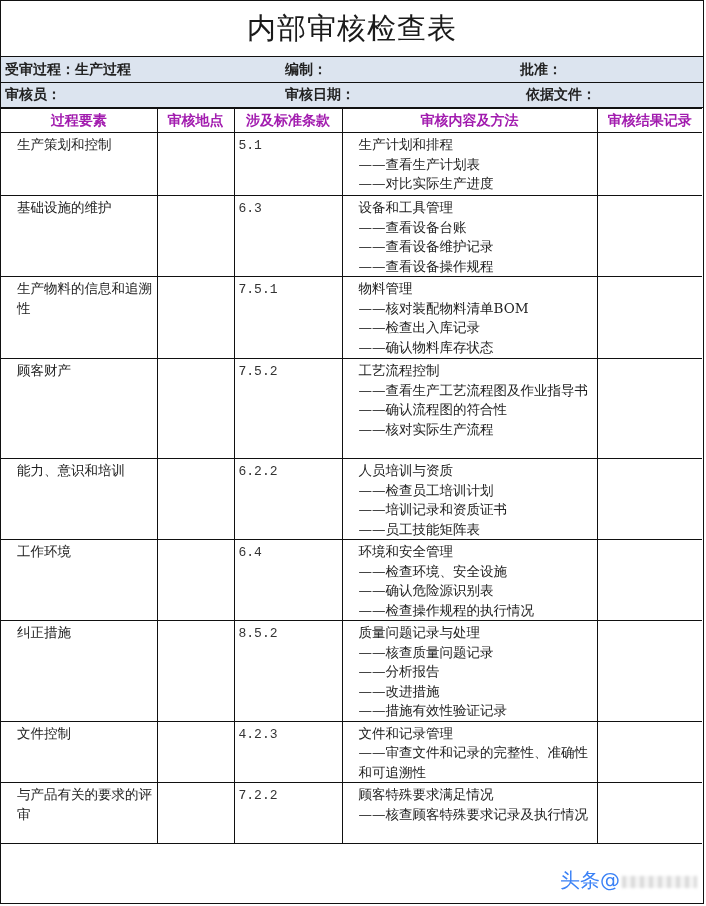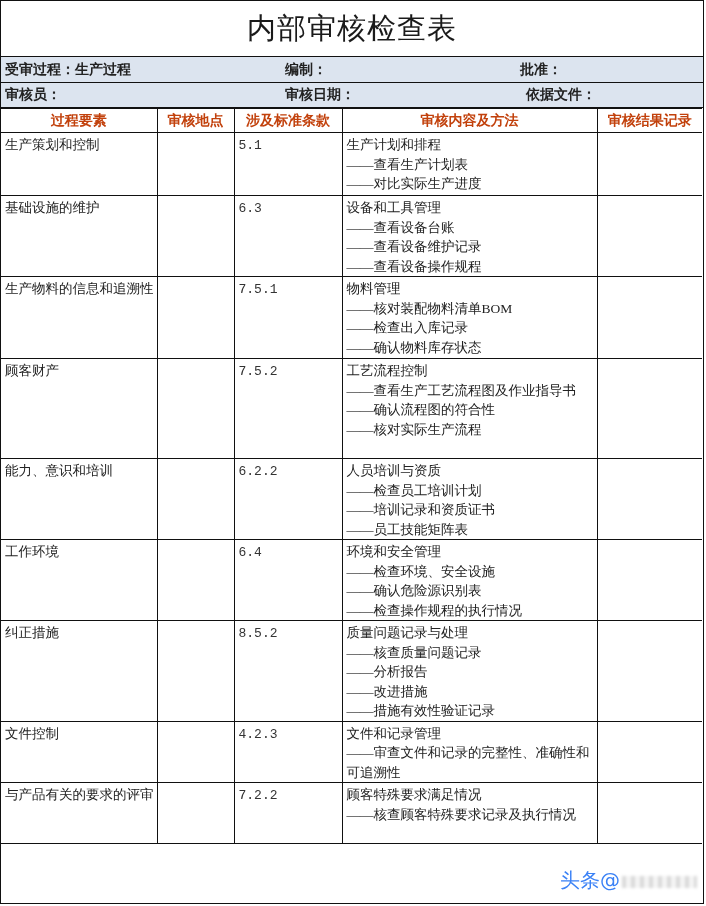--- a/index.html
+++ b/index.html
@@ -73,32 +73,31 @@
       overflow: hidden;
     }
     table.grid tr > :first-child { border-left: none; }
     table.grid tr > :last-child { border-right: none; }
     table.grid th {
       height: 23px;
       font-size: 14px;
       font-weight: bold;
       text-align: center;
       vertical-align: middle;
-      color: #c2410c;
+      color: #a21caf;
     }
     table.grid td {
       font-family: "DejaVu Serif", "Liberation Serif", serif;
       font-size: 13.5px;
       line-height: 19.5px;
       color: #222;
     }
     .cell-text {
-      padding: 2px 3px 0 4px;
+      padding: 2px 3px 0 16px;
       display: block;
-      font-family: Liberation Serif, serif;
     }
     .clause {
       font-family: "Liberation Mono", "DejaVu Sans Mono", monospace;
       font-size: 13px;
       padding: 3px 4px 0 4px;
       display: block;
       color: #333;
     }
     .method-line { display: block; }
     .watermark {

